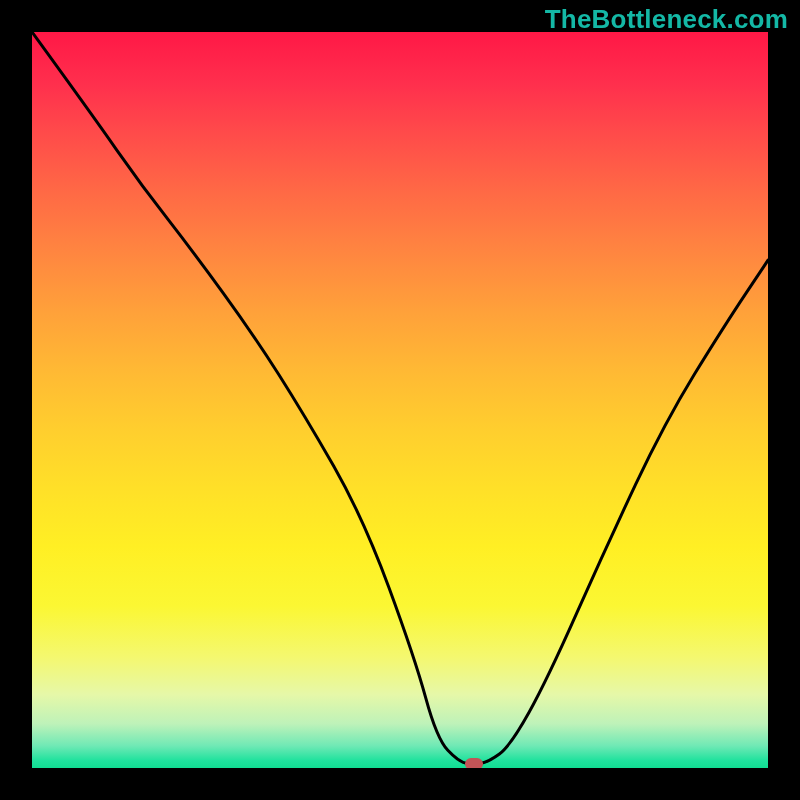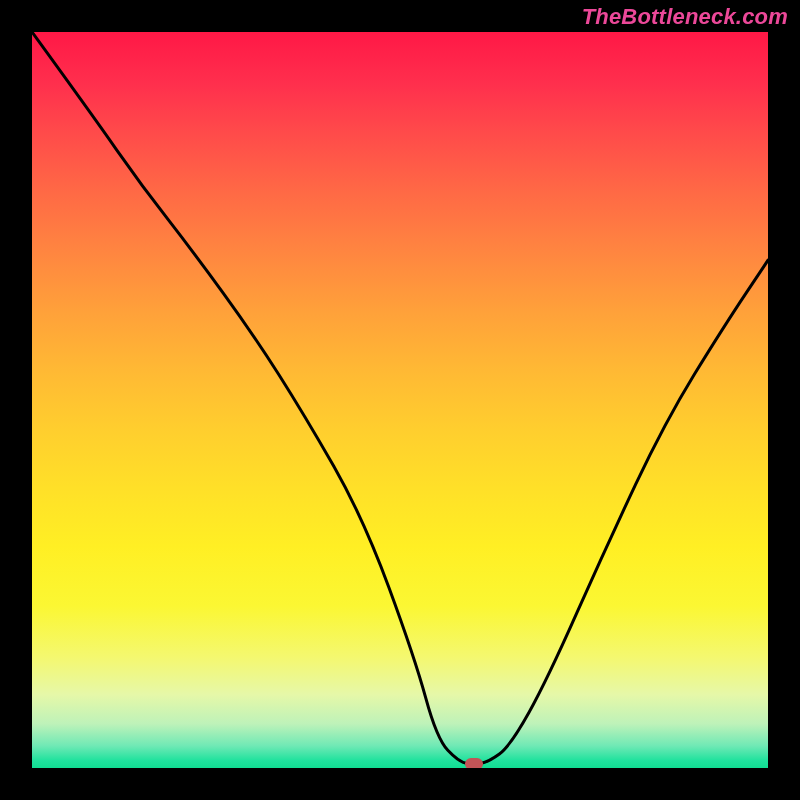--- a/index.html
+++ b/index.html
@@ -15,26 +15,25 @@
     left: 0;
     top: 0;
     width: 800px;
     height: 800px;
   }
   .watermark {
     position: absolute;
     top: 4px;
     right: 12px;
     font-family: Arial, Helvetica, sans-serif;
-    font-size: 22px;
+    font-size: 26px;
     font-weight: 600;
-    color: #ec4899;
+    color: #14b8a6;
     letter-spacing: 0.2px;
     z-index: 30;
-    font-style: italic;
   }
   
   .frame {
     position: absolute;
     left: 0;
     top: 0;
     width: 800px;
     height: 800px;
     box-sizing: border-box;
     border-left: 32px solid #000;

